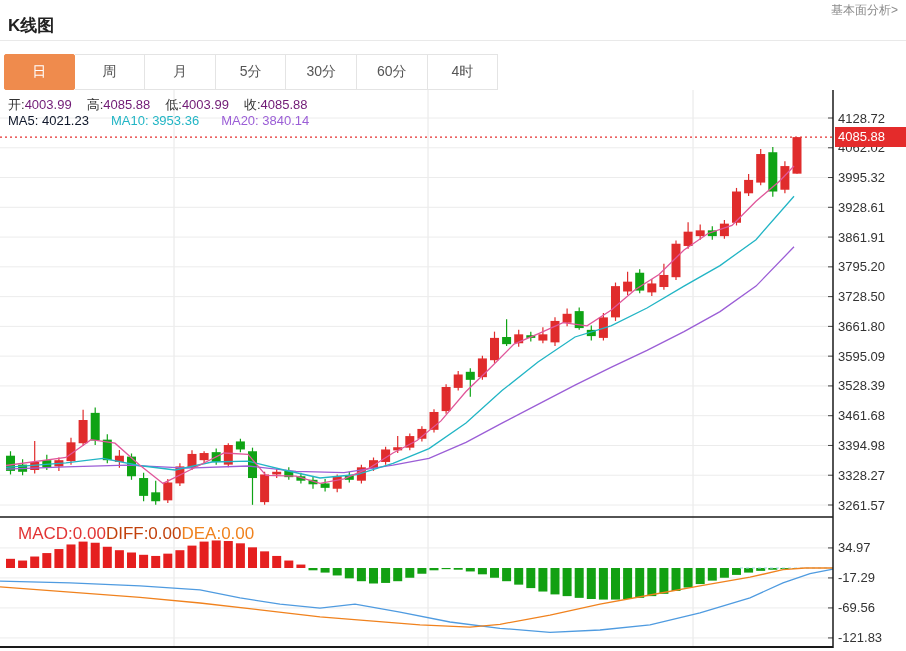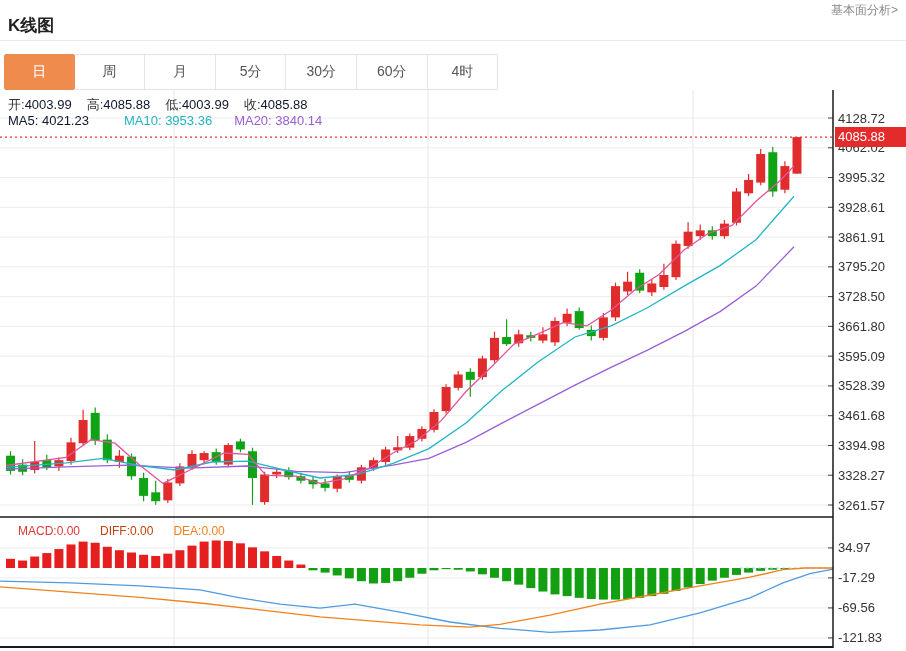--- a/index.html
+++ b/index.html
@@ -15,23 +15,23 @@
        display:flex;align-items:center;justify-content:center;font-size:14px;color:#555;
        background:#fff;cursor:pointer;}
   .tab:first-child{border-left:1px solid #e4e4e4;}
   .tab.active{background:#ef8b4d;border-color:#ef8b4d;color:#fff;border-radius:2px;}
 
   .chart-svg{position:absolute;left:0;top:88px;}
   svg text{font-family:"Liberation Sans","DejaVu Sans",sans-serif;font-size:13px;fill:#333;}
 
   .ohlc-row{position:absolute;left:8px;top:96px;font-size:13px;display:flex;gap:15px;white-space:nowrap;}
   .ohlc-row .pair .lbl{color:#333;}
-  .ohlc-row .pair .val{color:#0f172a;}
+  .ohlc-row .pair .val{color:#701a75;}
   .ma-row{position:absolute;left:8px;top:113px;font-size:13px;display:flex;gap:22px;white-space:nowrap;}
-  .macd-legend{position:absolute;left:18px;top:524px;font-size:12px;display:flex;gap:20px;white-space:nowrap;justify-content:space-between;}
+  .macd-legend{position:absolute;left:18px;top:524px;font-size:17px;display:flex;white-space:nowrap;justify-content:space-between;}
 
   .price-badge{position:absolute;left:835px;top:127px;width:71px;height:20px;background:#e42b2b;
                color:#fff;font-size:13px;line-height:20px;padding-left:3px;box-sizing:border-box;}
 </style>
 </head>
 <body>
 <div id="app">
 
   <div class="hdr-title">K线图</div>
   <div class="hdr-link">基本面分析&gt;</div>
@@ -327,21 +327,21 @@
 
   <div class="ohlc-row">
     <span class="pair"><span class="lbl">开:</span><span class="val">4003.99</span></span>
     <span class="pair"><span class="lbl">高:</span><span class="val">4085.88</span></span>
     <span class="pair"><span class="lbl">低:</span><span class="val">4003.99</span></span>
     <span class="pair"><span class="lbl">收:</span><span class="val">4085.88</span></span>
   </div>
 
   <div class="ma-row">
     <span id="ma5" style="color: #0f172a;">MA5: 4021.23</span>
-    <span id="ma10" style="color: rgb(34, 181, 197); margin-left: 13px;">MA10: 3953.36</span>
+    <span id="ma10" style="color: rgb(34, 181, 197);">MA10: 3953.36</span>
     <span id="ma20" style="color: rgb(155, 94, 214);">MA20: 3840.14</span>
   </div>
 
   <div class="macd-legend">
     <span id="lg-macd" style="color: rgb(226, 53, 53);">MACD:0.00</span>
     <span id="lg-diff" style="color: #c2410c;">DIFF:0.00</span>
     <span id="lg-dea" style="color: rgb(240, 130, 30);">DEA:0.00</span>
   </div>
 
   <div class="price-badge">4085.88</div>

